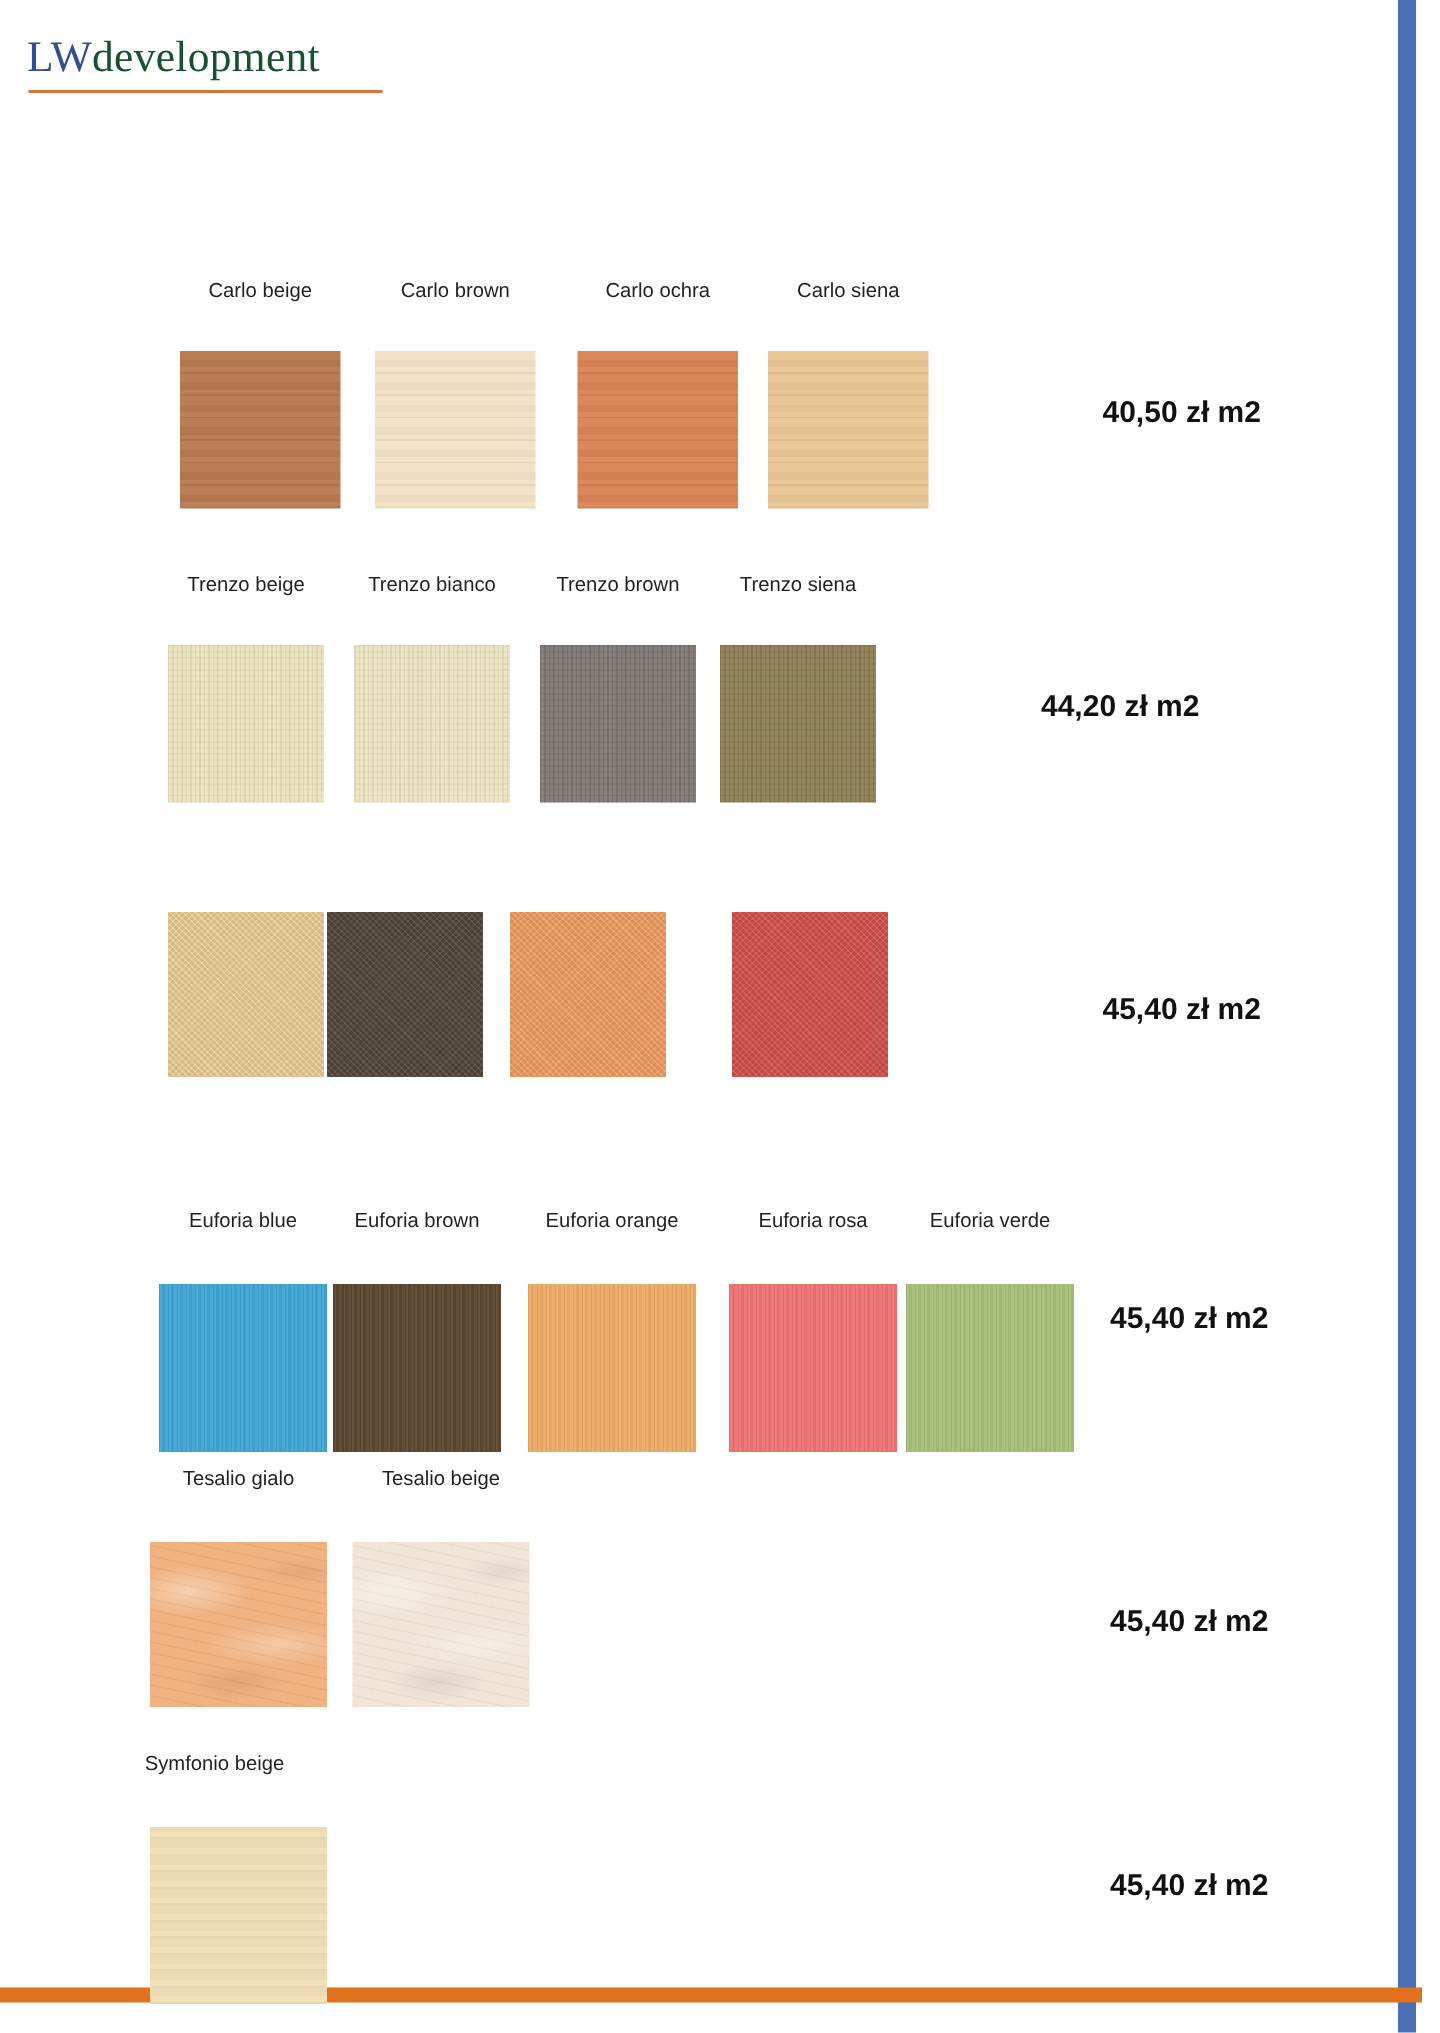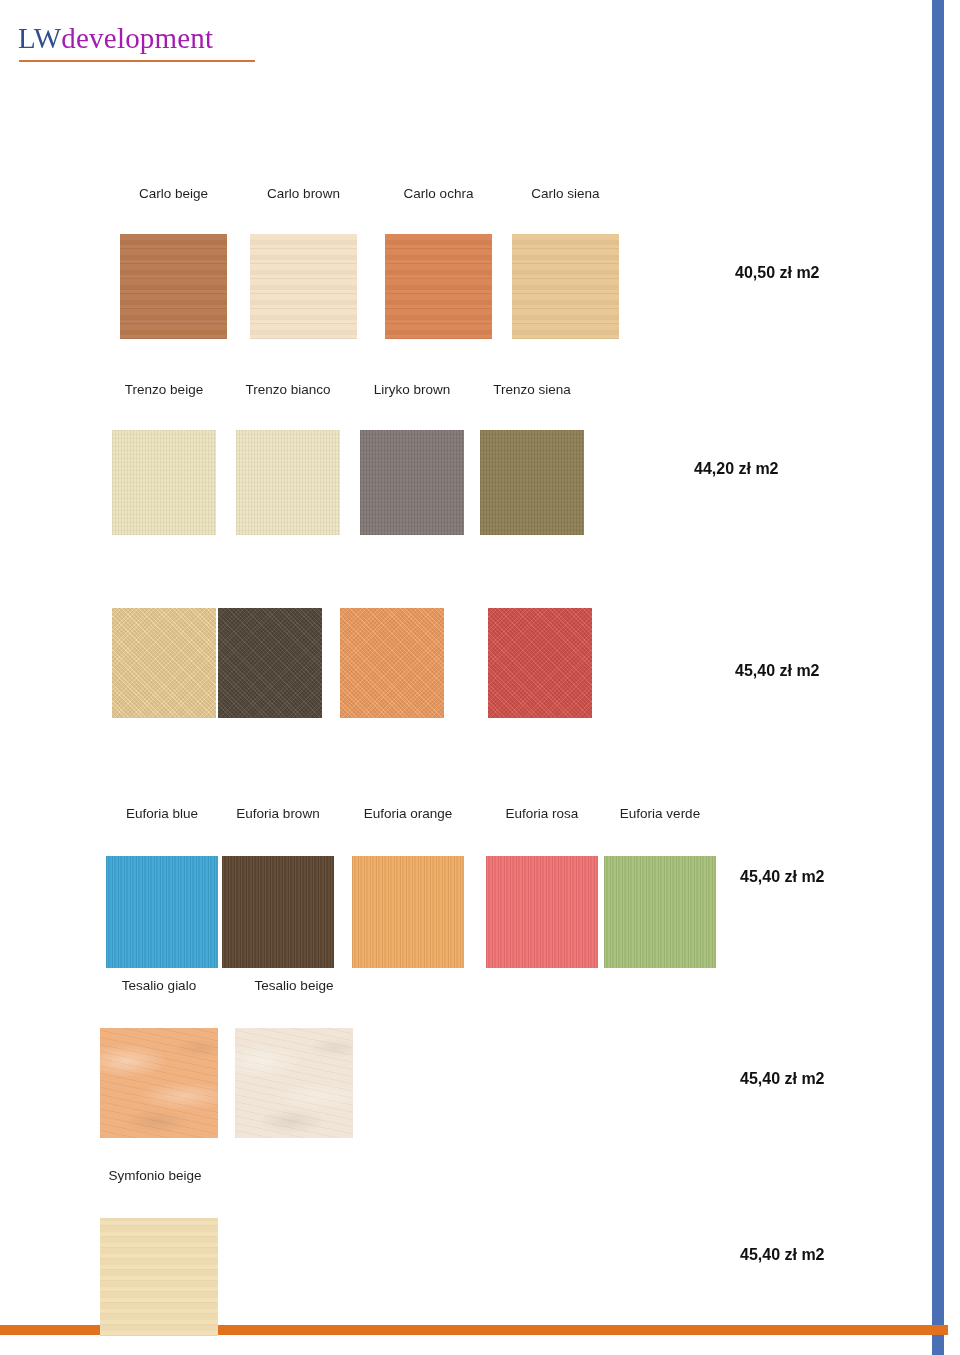--- a/index.html
+++ b/index.html
@@ -22,21 +22,21 @@
     background:#e2711d;
   }
 
   
   .logo{position:absolute;left:18px;top:24px;line-height:1;}
   .logo-text{
     font-family:"Liberation Serif",serif;
     font-size:29px;letter-spacing:.2px;white-space:nowrap;
   }
   .logo-lw{color:#2f4f8f;font-weight:400;}
-  .logo-dev{color:#a21caf;font-weight:400;}
+  .logo-dev{color:#14532d;font-weight:400;}
   .logo-rule{
     position:absolute;left:1px;top:36px;width:236px;height:2px;
     background:#d4733a;
   }
 
   
   .title{
     position:absolute;left:0;top:70px;width:932px;
     text-align:center;
     font-size:48px;font-weight:400;color:#1a1a1a;
@@ -52,21 +52,21 @@
     font-size:13.5px;color:#231f20;white-space:nowrap;
     text-align:center;
   }
   .swatches{position:relative;}
   .sw{
     position:absolute;top:0;
     background-repeat:repeat;
   }
   .price{
     position:absolute;
-    font-size:16px;font-weight:bold;color:#111;white-space:nowrap;
+    font-size:20px;font-weight:bold;color:#111;white-space:nowrap;
     font-family:"Liberation Sans",sans-serif;
   }
 
   
   .tex-wood{
     background-image:
       repeating-linear-gradient(0deg,
         rgba(0,0,0,.055) 0px, rgba(0,0,0,.055) 1px,
         rgba(255,255,255,.05) 1px, rgba(255,255,255,.05) 4px,
         rgba(0,0,0,.025) 4px, rgba(0,0,0,.025) 9px,
@@ -145,21 +145,21 @@
           <div class="sw tex-wood" style="left: 250px; top: 26px; width: 107px; height: 105px; background-color: rgb(243, 224, 198);"></div>
           <div class="sw tex-wood" style="left: 385px; top: 26px; width: 107px; height: 105px; background-color: rgb(217, 131, 84);"></div>
           <div class="sw tex-wood" style="left: 512px; top: 26px; width: 107px; height: 105px; background-color: rgb(232, 198, 146);"></div>
         </div>
         <div class="price" style="left: 735px; top: 78px;">40,50 zł m2</div>
       </div>
       <div class="group" style="top: 382px;">
         <div class="labels">
           <div class="label" style="left: 112px; width: 104px;">Trenzo beige</div>
           <div class="label" style="left: 236px; width: 104px; text-align: center;">Trenzo bianco</div>
-          <div class="label" style="left: 360px; width: 104px;">Liryko brown</div>
+          <div class="label" style="left: 360px; width: 104px;">Trenzo brown</div>
           <div class="label" style="left: 480px; width: 104px;">Trenzo siena</div>
         </div>
         <div class="swatches" style="height: 131px;">
           <div class="sw tex-linen" style="left: 112px; top: 26px; width: 104px; height: 105px; background-color: rgb(235, 225, 187);"></div>
           <div class="sw tex-linen" style="left: 236px; top: 26px; width: 104px; height: 105px; background-color: rgb(235, 227, 192);"></div>
           <div class="sw tex-linen" style="left: 360px; top: 26px; width: 104px; height: 105px; background-color: rgb(125, 116, 113);"></div>
           <div class="sw tex-linen" style="left: 480px; top: 26px; width: 104px; height: 105px; background-color: rgb(138, 122, 77);"></div>
         </div>
         <div class="price" style="left: 694px; top: 78px;">44,20 zł m2</div>
       </div>
@@ -195,21 +195,21 @@
           <div class="label" style="left: 235px; width: 118px;">Tesalio beige</div>
         </div>
         <div class="swatches" style="height: 138px;">
           <div class="sw tex-marble" style="left: 100px; top: 28px; width: 118px; height: 110px; background-color: rgb(240, 174, 123);"></div>
           <div class="sw tex-marble" style="left: 235px; top: 28px; width: 118px; height: 110px; background-color: rgb(240, 228, 213);"></div>
         </div>
         <div class="price" style="left: 740px; top: 92px;">45,40 zł m2</div>
       </div>
       <div class="group" style="top: 1168px;">
         <div class="labels">
-          <div class="label" style="left: 96px; width: 118px;">Symfonio beige</div>
+          <div class="label" style="left: 84px; width: 118px;">Symfonio beige</div>
         </div>
         <div class="swatches" style="height: 146px;">
           <div class="sw tex-softwood" style="left: 100px; top: 28px; width: 118px; height: 118px; background-color: rgb(242, 222, 180);"></div>
         </div>
         <div class="price" style="left: 740px; top: 78px;">45,40 zł m2</div>
       </div>
     </div>
 
 </div>
 

